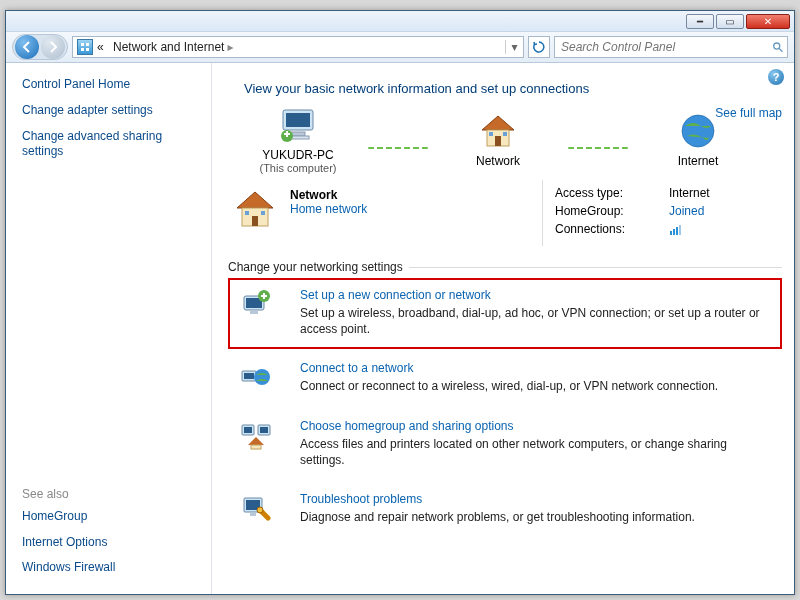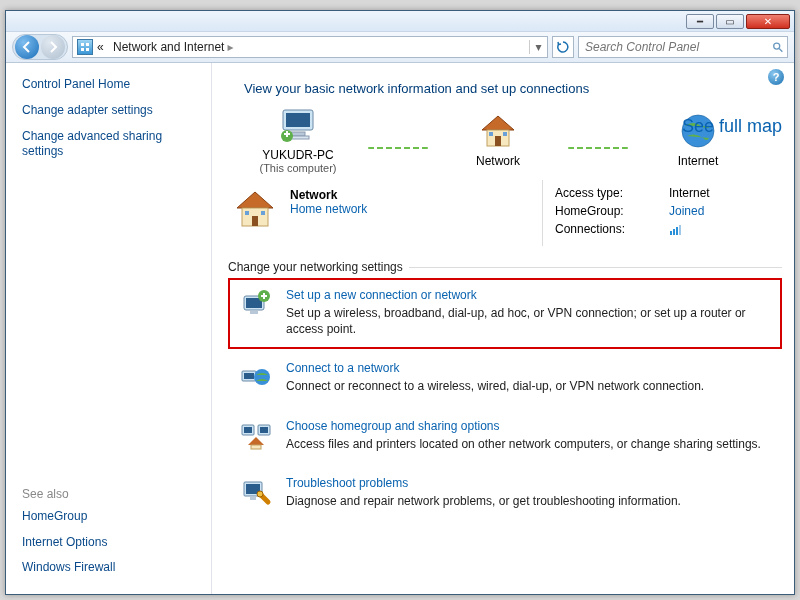--- a/index.html
+++ b/index.html
@@ -99,21 +99,21 @@
   .bc-drop { margin-left:auto; width:14px;text-align:center;color:#666;border-left:1px solid #ccc;padding-left:4px;}
   .refresh {
     width: 22px; height: 22px;
     border: 1px solid #a8b8c8;
     background: #fff;
     display: flex; align-items: center; justify-content: center;
     color: #1467a8;
     font-size: 12px;
   }
   .search {
-    width: 210px; height: 22px;
+    width: 234px; height: 22px;
     border: 1px solid #a8b8c8;
     background: #fff;
     padding: 0 4px;
     font-size: 12px;
     font-style: italic;
     color: #999;
     display: flex;
     align-items: center;
   }
   .search input {
@@ -189,22 +189,22 @@
     background: repeating-linear-gradient(90deg,#6bbf4a 0 6px, transparent 6px 9px);
     border-radius:1px;
     margin-top: 16px;
   }
   .map-icon {
     width: 42px; height: 38px;
     margin-bottom: 4px;
     display:flex;align-items:center;justify-content:center;
   }
   .fullmap {
-    position: absolute; top: 10px; right: 0;
-    color: #0a63b0; font-size: 18px; cursor: pointer;
+    position: absolute; top: 0; right: 0;
+    color: #0a63b0; font-size: 12px; cursor: pointer;
   }
   .section-hr {
     display: flex;
     align-items: center;
     font-size: 12px;
     color: #222;
     margin-top: 14px;
   }
   .section-hr .line {
     flex: 1; height: 1px; background: #dcdcdc; margin-left: 6px;
@@ -233,21 +233,21 @@
     font-size:12px;
   }
   .kv { display:flex; gap:24px; margin-bottom:4px;}
   .kv .k { width:90px;}
   .kv .v a { color:#0a63b0; text-decoration:none; cursor:pointer;}
   .signal-icon {
     display:inline-block;width:12px;height:12px;vertical-align:middle;margin-right:3px;
   }
   .settings-list { margin-top: 4px; }
   .setting {
-    display:flex; gap:14px; padding:8px 10px 10px 10px;
+    display:flex; gap:28px; padding:8px 10px 10px 10px;
     align-items:flex-start;
     border: 2px solid transparent;
     margin: 2px 0;
   }
   .setting.hl { border: 2px solid #d40000; }
   .sicon { width:32px;height:32px;flex-shrink:0; }
   .setting .txt { font-size:12px; }
   .setting .txt .st { color:#0a63b0; margin-bottom:3px; }
   .setting .txt .sd { color:#222; line-height:1.35; }
   .subtxt { font-size:11px; color:#555;}

